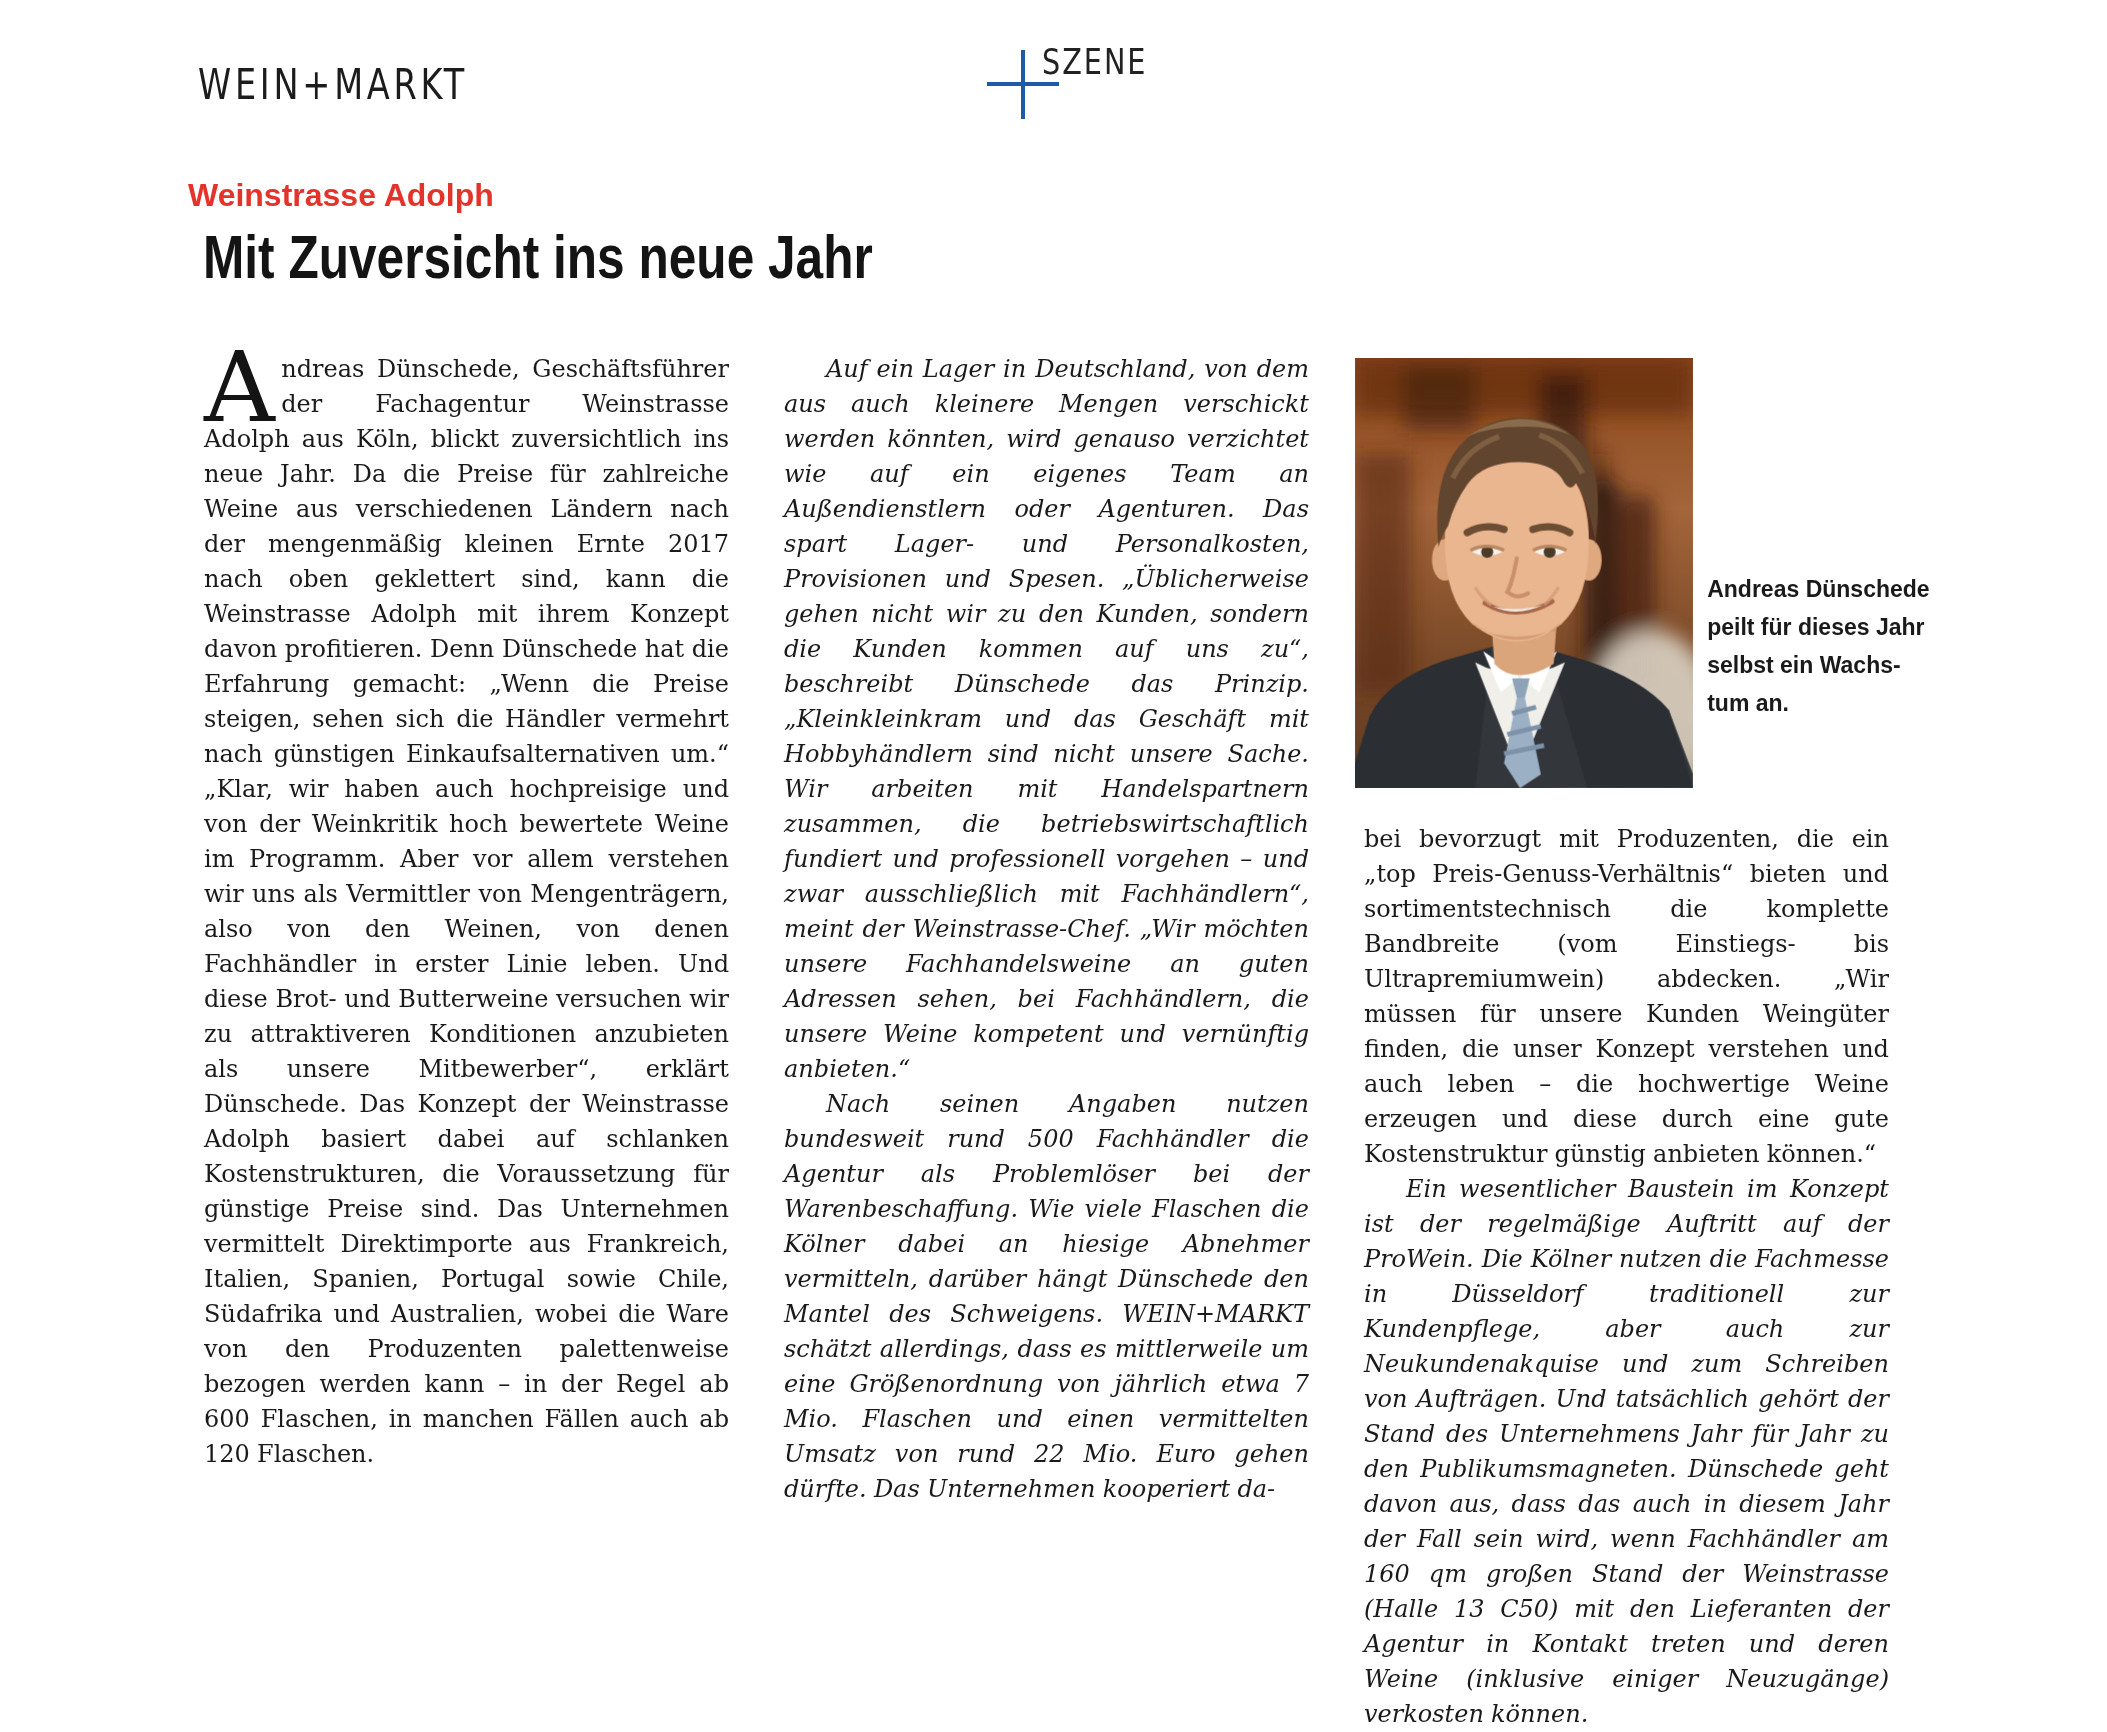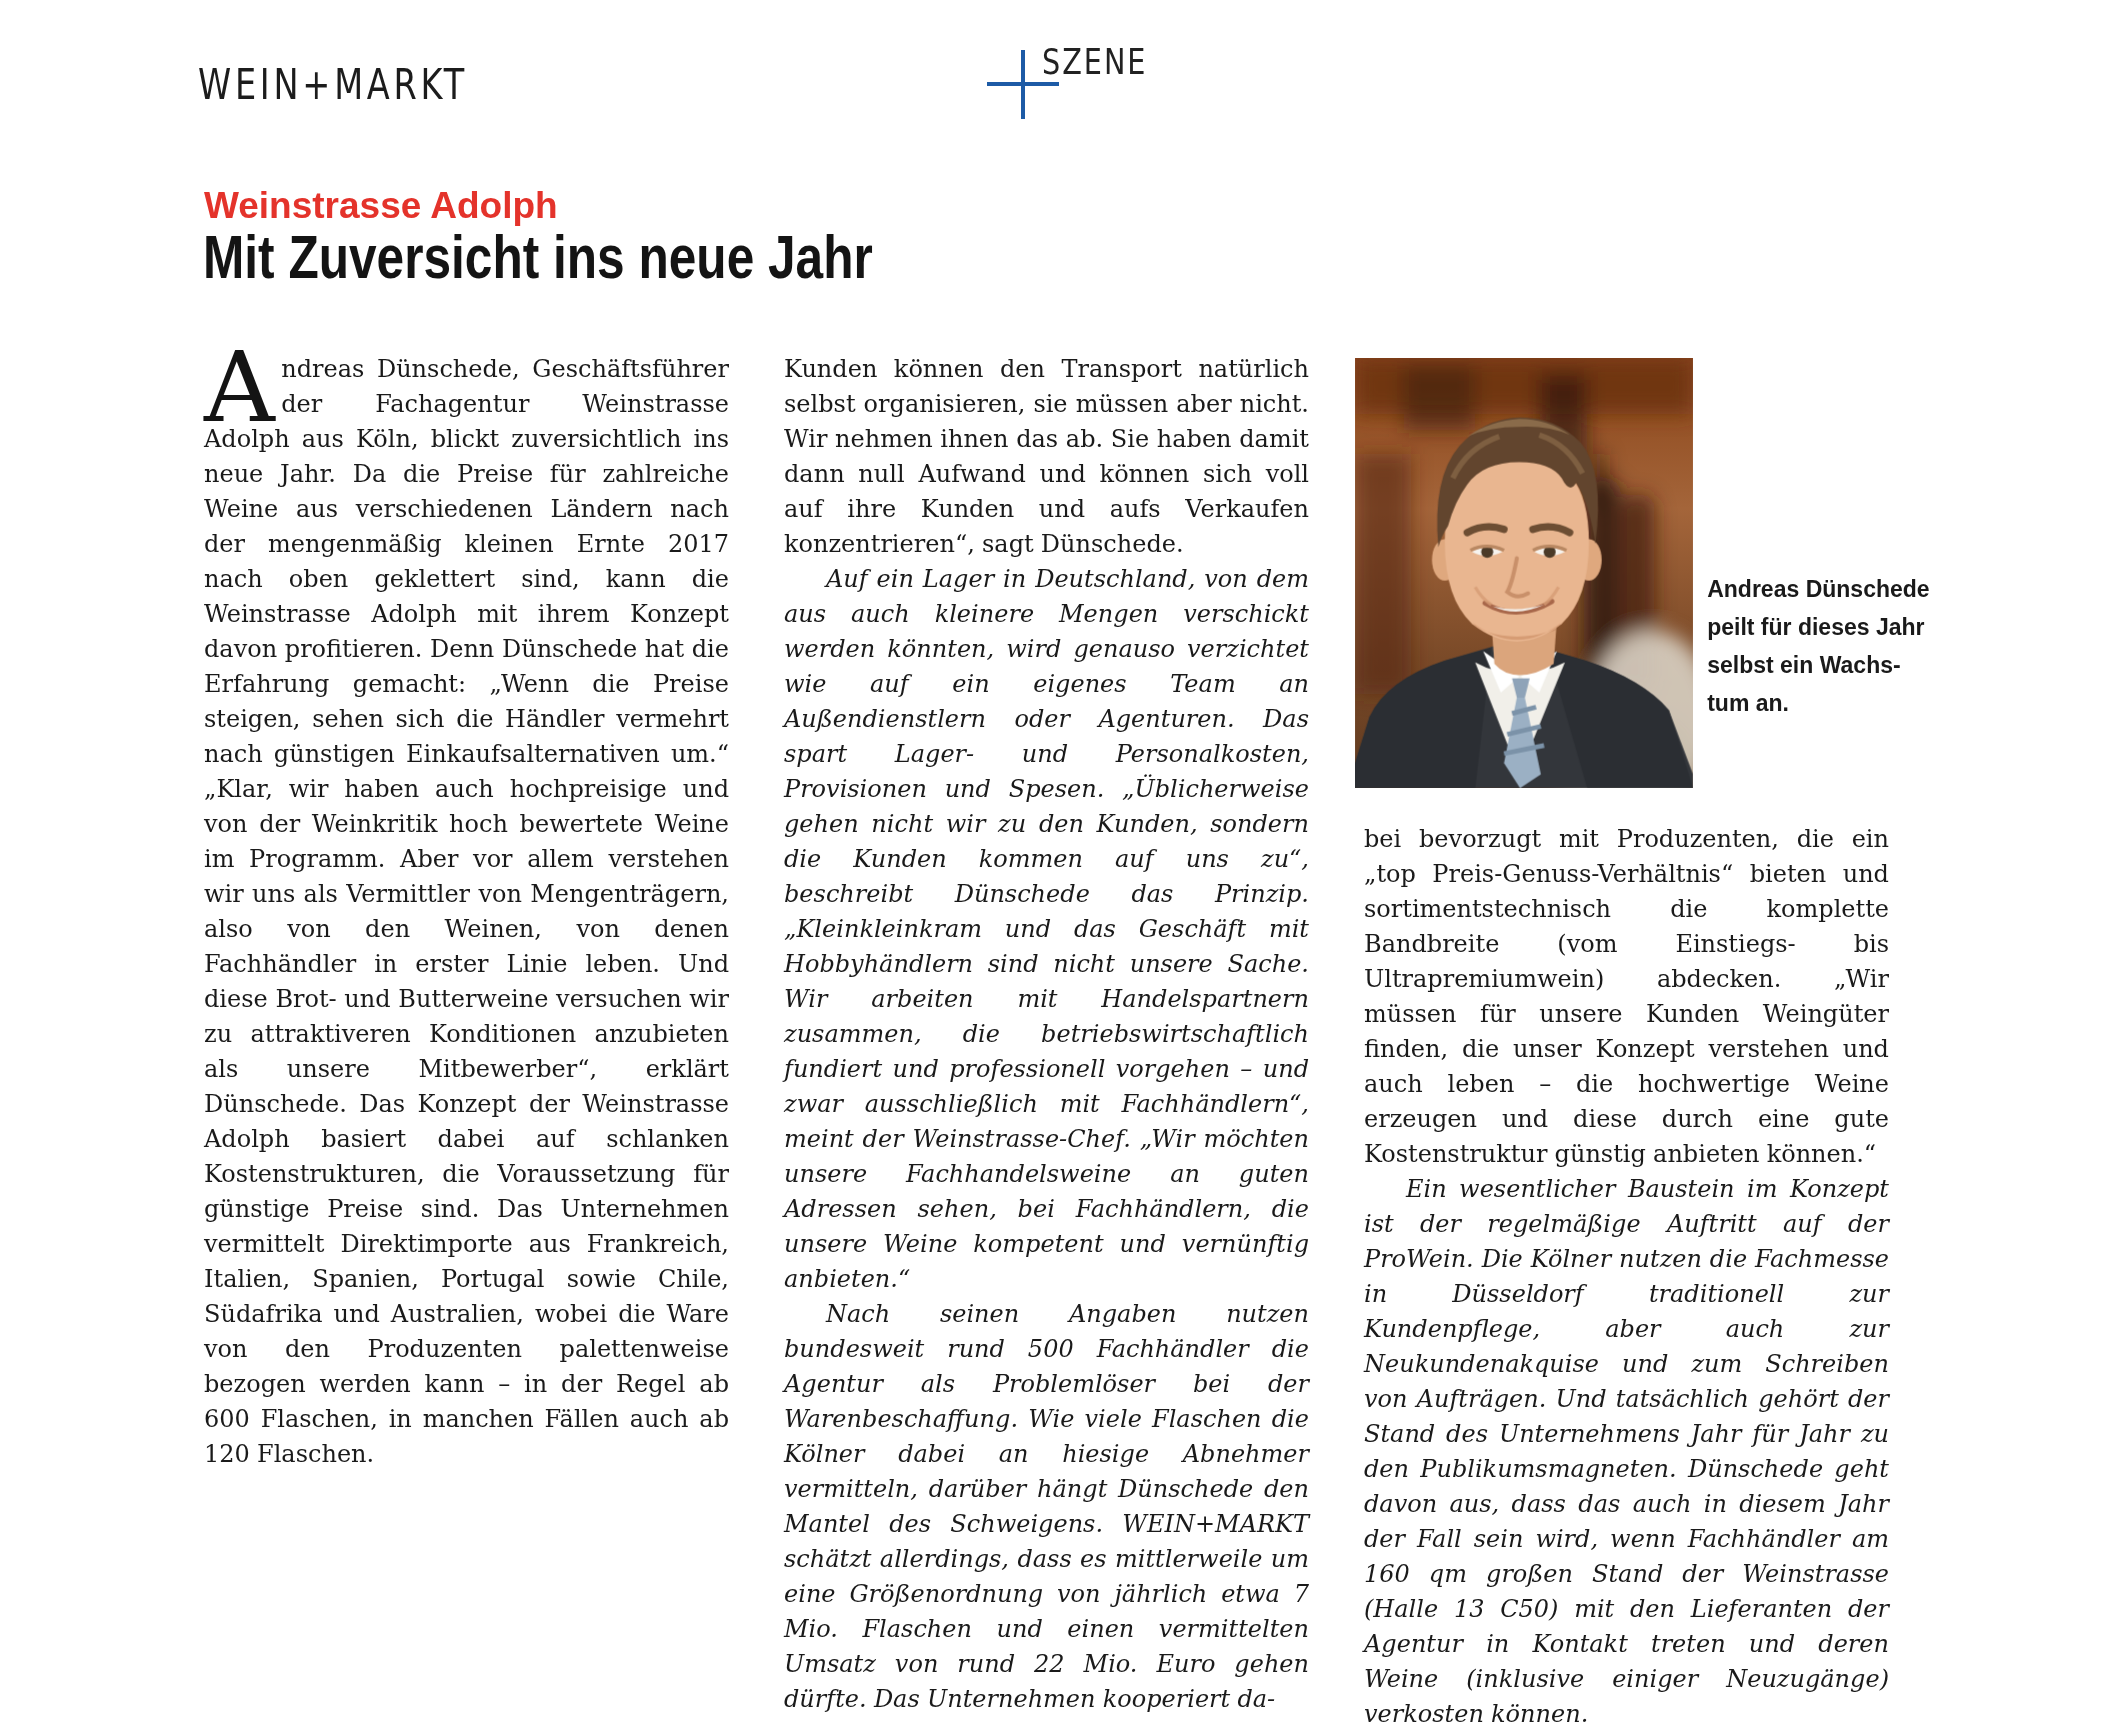--- a/index.html
+++ b/index.html
@@ -24,23 +24,23 @@
   }
   .section-label {
     position:absolute; left:1042px; top:42px;
     font-family:"DejaVu Sans", sans-serif; font-weight:normal;
     font-size:35px; letter-spacing:2.4px; color:#222;
     transform:scaleX(0.82); transform-origin:left top; white-space:nowrap;
   }
 
   
   .kicker {
-    position:absolute; left:204px; top:177px;
+    position:absolute; left:188px; top:177px;
     font-family:"Liberation Sans", sans-serif; font-weight:bold;
-    font-size:37px; color:#e4332b; white-space:nowrap;margin-top:8px;
+    font-size:32px; color:#e4332b; white-space:nowrap;
   }
   .headline {
     position:absolute; left:203px; top:221px;
     font-family:"Liberation Sans", sans-serif; font-weight:bold;
     font-size:62px; color:#141414;
     transform:scaleX(0.80); transform-origin:left top; white-space:nowrap;
     letter-spacing:0px;
   }
 
   
@@ -93,21 +93,20 @@
   <div class="kicker">Weinstrasse Adolph</div>
   <h1 class="headline">Mit Zuversicht ins neue Jahr</h1>
 
   <div class="article-body">
 
     <div class="col">
       <p><span class="dropcap">A</span><span>ndreas Dünschede, Geschäftsführer der Fachagentur Weinstrasse Adolph aus Köln, blickt zuversichtlich ins neue Jahr. Da die Preise für zahlreiche Weine aus verschiedenen Ländern nach der mengenmäßig kleinen Ernte 2017 nach oben geklettert sind, kann die Weinstrasse Adolph mit ihrem Konzept davon profitieren. Denn Dünschede hat die Erfahrung gemacht: „Wenn die Preise steigen, sehen sich die Händler vermehrt nach günstigen Einkaufsalternativen um.“ „Klar, wir haben auch hochpreisige und von der Weinkritik hoch bewertete Weine im Programm. Aber vor allem verstehen wir uns als Vermittler von Mengenträgern, also von den Weinen, von denen Fachhändler in erster Linie leben. Und diese Brot- und Butterweine versuchen wir zu attraktiveren Konditionen anzubieten als unsere Mitbewerber“, erklärt Dünschede. Das Konzept der Weinstrasse Adolph basiert dabei auf schlanken Kostenstrukturen, die Voraussetzung für günstige Preise sind. Das Unternehmen vermittelt Direktimporte aus Frankreich, Italien, Spanien, Portugal sowie Chile, Südafrika und Australien, wobei die Ware von den Produzenten palettenweise bezogen werden kann – in der Regel ab 600 Flaschen, in manchen Fällen auch ab 120 Flaschen.</span></p>
     </div>
 
     <div class="col">
-      <p>Kunden können den Transport natürlich selbst organisieren, sie müssen aber nicht. Wir nehmen ihnen das ab. Sie haben damit dann null Aufwand und können sich voll auf ihre Kunden und aufs Verkaufen konzentrieren“, sagt Dünschede.</p>
       <p class="indent">Auf ein Lager in Deutschland, von dem aus auch kleinere Mengen verschickt werden könnten, wird genauso verzichtet wie auf ein eigenes Team an Außendienstlern oder Agenturen. Das spart Lager- und Personalkosten, Provisionen und Spesen. „Üblicherweise gehen nicht wir zu den Kunden, sondern die Kunden kommen auf uns zu“, beschreibt Dünschede das Prinzip. „Kleinkleinkram und das Geschäft mit Hobbyhändlern sind nicht unsere Sache. Wir arbeiten mit Handelspartnern zusammen, die betriebswirtschaftlich fundiert und professionell vorgehen – und zwar ausschließlich mit Fachhändlern“, meint der Weinstrasse-Chef. „Wir möchten unsere Fachhandelsweine an guten Adressen sehen, bei Fachhändlern, die unsere Weine kompetent und vernünftig anbieten.“</p>
       <p class="indent">Nach seinen Angaben nutzen bundesweit rund 500 Fachhändler die Agentur als Problemlöser bei der Warenbeschaffung. Wie viele Flaschen die Kölner dabei an hiesige Abnehmer vermitteln, darüber hängt Dünschede den Mantel des Schweigens. WEIN+MARKT schätzt allerdings, dass es mittlerweile um eine Größenordnung von jährlich etwa 7 Mio. Flaschen und einen vermittelten Umsatz von rund 22 Mio. Euro gehen dürfte. Das Unternehmen kooperiert da-</p>
     </div>
 
     <div class="col">
 
       <div class="figure">
         <div class="photo">
           <svg width="338" height="430" viewBox="0 0 422 537" xmlns="http://www.w3.org/2000/svg">
             <defs>

